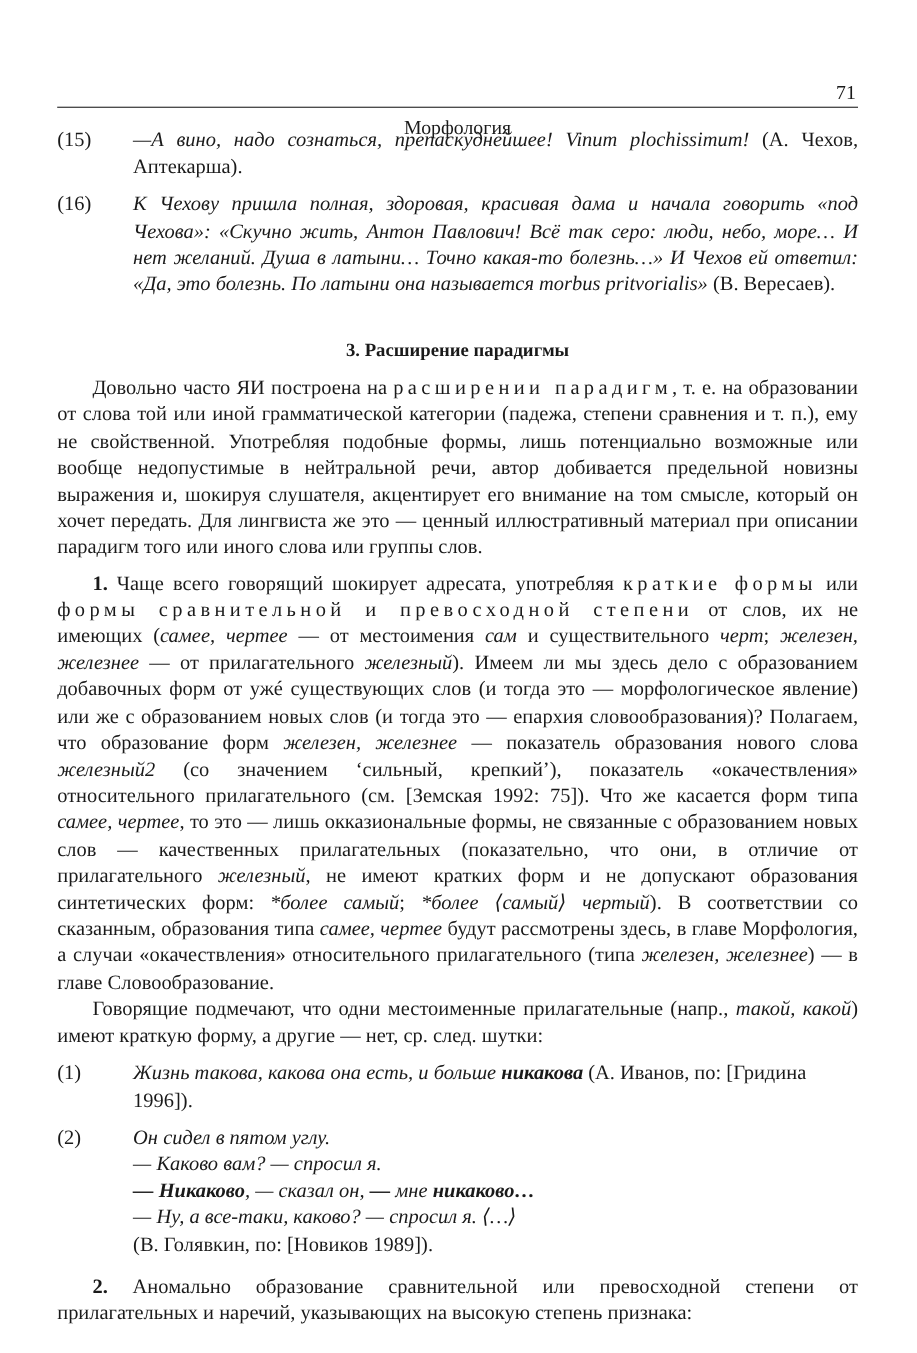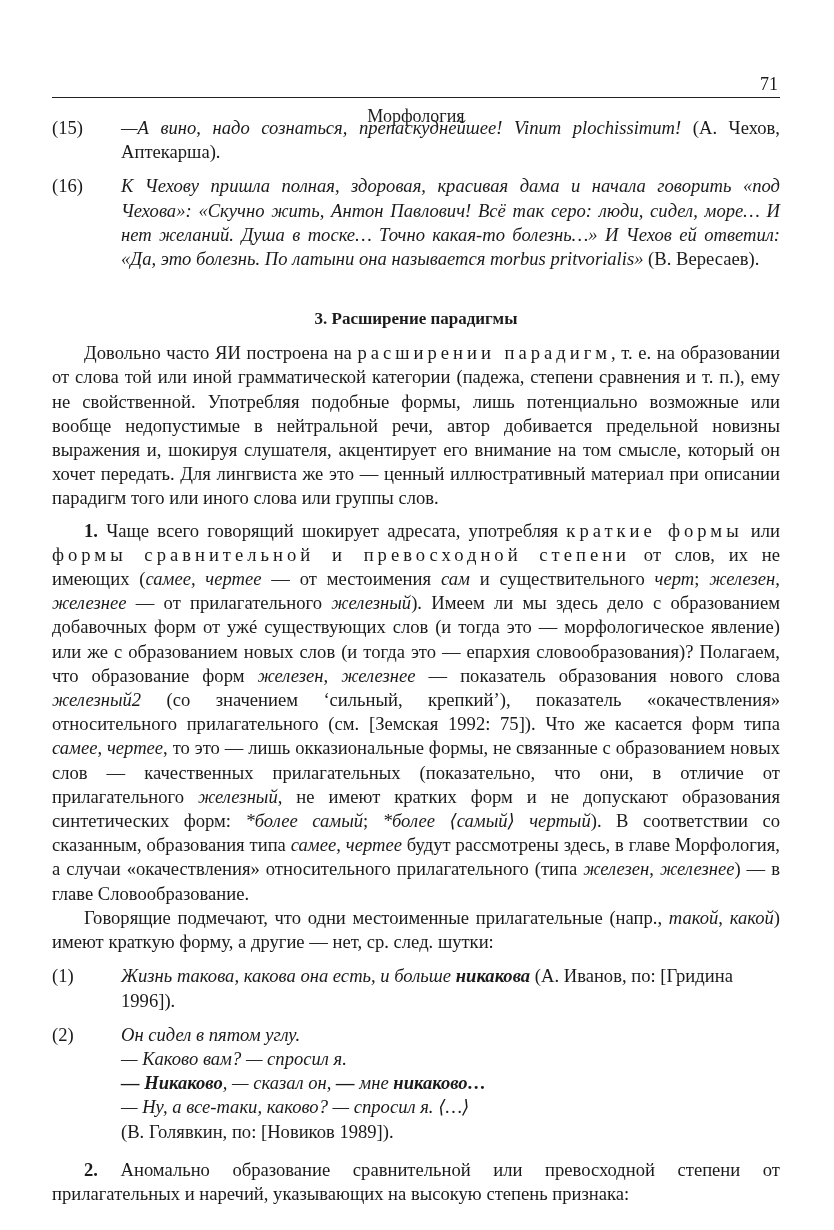--- a/index.html
+++ b/index.html
@@ -38,21 +38,21 @@
   <div class="rule"></div>
 
   <div class="body">
     <div class="ex">
       <span class="num">(15)</span>
       <span class="txt"><i>—А вино, надо сознаться, препаскуднейшее! Vinum plochissimum!</i><span> (А. Чехов, Аптекарша).</span></span>
     </div>
     <div class="gap-s"></div>
     <div class="ex">
       <span class="num">(16)</span>
-      <span class="txt"><i>К Чехову пришла полная, здоровая, красивая дама и начала говорить «под Чехова»: «Скучно жить, Антон Павлович! Всё так серо: люди, сидел, море… И нет желаний. Душа в тоске… Точно какая-то болезнь…» И Чехов ей ответил: «Да, это болезнь. По латыни она называется morbus pritvorialis»</i><span> (В. Вересаев).</span></span>
+      <span class="txt"><i>К Чехову пришла полная, здоровая, красивая дама и начала говорить «под Чехова»: «Скучно жить, Антон Павлович! Всё так серо: люди, небо, море… И нет желаний. Душа в латыни… Точно какая-то болезнь…» И Чехов ей ответил: «Да, это болезнь. По латыни она называется morbus pritvorialis»</i><span> (В. Вересаев).</span></span>
     </div>
 
     <div class="gap-l"></div>
     <h3>3. Расширение парадигмы</h3>
     <div class="gap-s"></div>
 
     <p class="indent"><span>Довольно часто ЯИ построена на </span><span class="sp">расширении парадигм</span><span>, т. е. на образовании от слова той или иной грамматической категории (падежа, степени сравнения и т. п.), ему не свойственной. Употребляя подобные формы, лишь потенциально возможные или вообще недопустимые в нейтральной речи, автор добивается предельной новизны выражения и, шокируя слушателя, акцентирует его внимание на том смысле, который он хочет передать. Для лингвиста же это — ценный иллюстративный материал при описании парадигм того или иного слова или группы слов.</span></p>
 
     <div style="height:8px"></div>
     <p class="indent"><b>1.</b><span><span> Чаще всего говорящий шокирует адресата, употребляя </span><span class="sp">краткие формы</span><span> или </span><span class="sp">формы сравнительной и превосходной степени</span><span> от слов, их не имеющих (</span><i>самее, чертее</i><span> — от местоимения </span><i>сам</i><span> и существительного </span><i>черт</i><span>; </span><i>железен, железнее</i><span> — от прилагательного </span><i>железный</i><span>). Имеем ли мы здесь дело с образованием добавочных форм от ужé существующих слов (и тогда это — морфологическое явление) или же с образованием новых слов (и тогда это — епархия словообразования)? Полагаем, что образование форм </span><i>железен, железнее</i><span> — показатель образования нового слова </span><i>железный2</i><span> (со значением ‘сильный, крепкий’), показатель «окачествления» относительного прилагательного (см. [Земская 1992: 75]). Что же касается форм типа </span><i>самее, чертее</i><span>, то это — лишь окказиональные формы, не связанные с образованием новых слов — качественных прилагательных (показательно, что они, в отличие от прилагательного </span><i>железный</i><span>, не имеют кратких форм и не допускают образования синтетических форм: </span><i>*более самый</i><span>; </span><i>*более ⟨самый⟩ чертый</i><span>). В соответствии со сказанным, образования типа </span><i>самее, чертее</i><span> будут рассмотрены здесь, в главе Морфология, а случаи «окачествления» относительного прилагательного (типа </span><i>железен, железнее</i><span>) — в главе Словообразование.</span></span></p>

